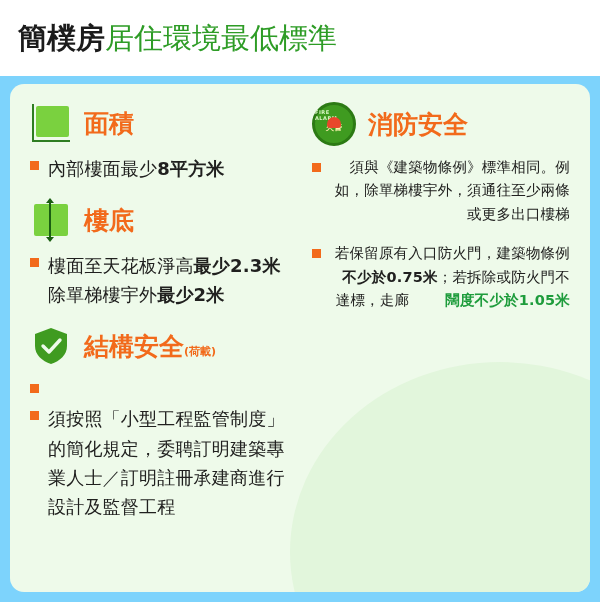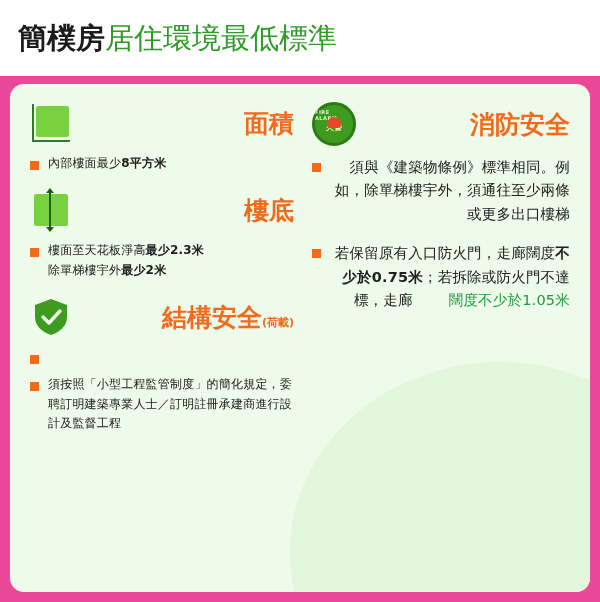--- a/index.html
+++ b/index.html
@@ -9,21 +9,21 @@
     font-family: "DejaVu Sans", "Liberation Sans", sans-serif;
   }
   body {
     background: #5cb82e;
     position: relative;
     overflow: hidden;
   }
   .page {
     position: absolute;
     inset: 0;
-    background: #ec4899;
+    background: #7dd3fc;
   }
   
   .header {
     position: absolute;
     left: 0; top: 0;
     width: 600px;
     height: 76px;
     background: #ffffff;
     display: flex;
     align-items: center;
@@ -75,21 +75,20 @@
   .col { width: 50%; padding: 0 6px; }
   .col.right { padding-left: 12px; }
 
   
   .sec-head {
     display: flex;
     align-items: center;
     gap: 12px;
     margin-top: 16px;
     margin-bottom: 10px;
-    justify-content: space-between;
   }
   .sec-head:first-child { margin-top: 4px; }
   .sec-title {
     font-size: 25px;
     font-weight: bold;
     color: #f26a1b;
     line-height: 1;
     white-space: nowrap;
   }
   .sec-title .sub {
@@ -191,27 +190,27 @@
     gap: 9px;
     margin-bottom: 11px;
   }
   .bullet .sq {
     flex: 0 0 9px;
     width: 9px; height: 9px;
     background: #f26a1b;
     margin-top: 7px;
   }
   .btext {
-    font-size: 12px;
+    font-size: 18px;
     line-height: 1.62;
     color: #20201f;
     letter-spacing: .2px;
   }
   .btext b { font-weight: bold; color: #20201f; }
-  .btext .g { color: #1e9c3c; font-weight: normal; padding-left: 36px; }
+  .btext .g { color: #1e9c3c; font-weight: bold; padding-left: 36px; }
   .right .btext { font-size: 14.5px; }
   .right .bullet { margin-bottom: 16px; text-align: right; }
 </style>
 </head>
 <body>
 
 <div class="page">
 
   <div class="header">
     <span class="title-dark">簡樸房</span>
@@ -276,19 +275,19 @@
             <span class="cn">火警</span>
           </span>
           <span class="sec-title">消防安全</span>
         </div>
         <div class="bullet">
           <span class="sq"></span>
           <span class="btext"><span>須與《建築物條例》標準相同。例如，除單梯樓宇外，須通往至少兩條或更多出口樓梯</span></span>
         </div>
         <div class="bullet">
           <span class="sq"></span>
-          <span class="btext"><span>若保留原有入口防火門，走廊闊度</span><span><b>不少於0.75米</b></span><span>；若拆除或防火門不達標，走廊</span><span class="g">闊度不少於1.05米</span></span>
+          <span class="btext"><span>若保留原有入口防火門，建築物條例</span><span><b>不少於0.75米</b></span><span>；若拆除或防火門不達標，走廊</span><span class="g">闊度不少於1.05米</span></span>
         </div>
       </div>
 
     </div>
   </div>
 </div>
 
 </body></html>

